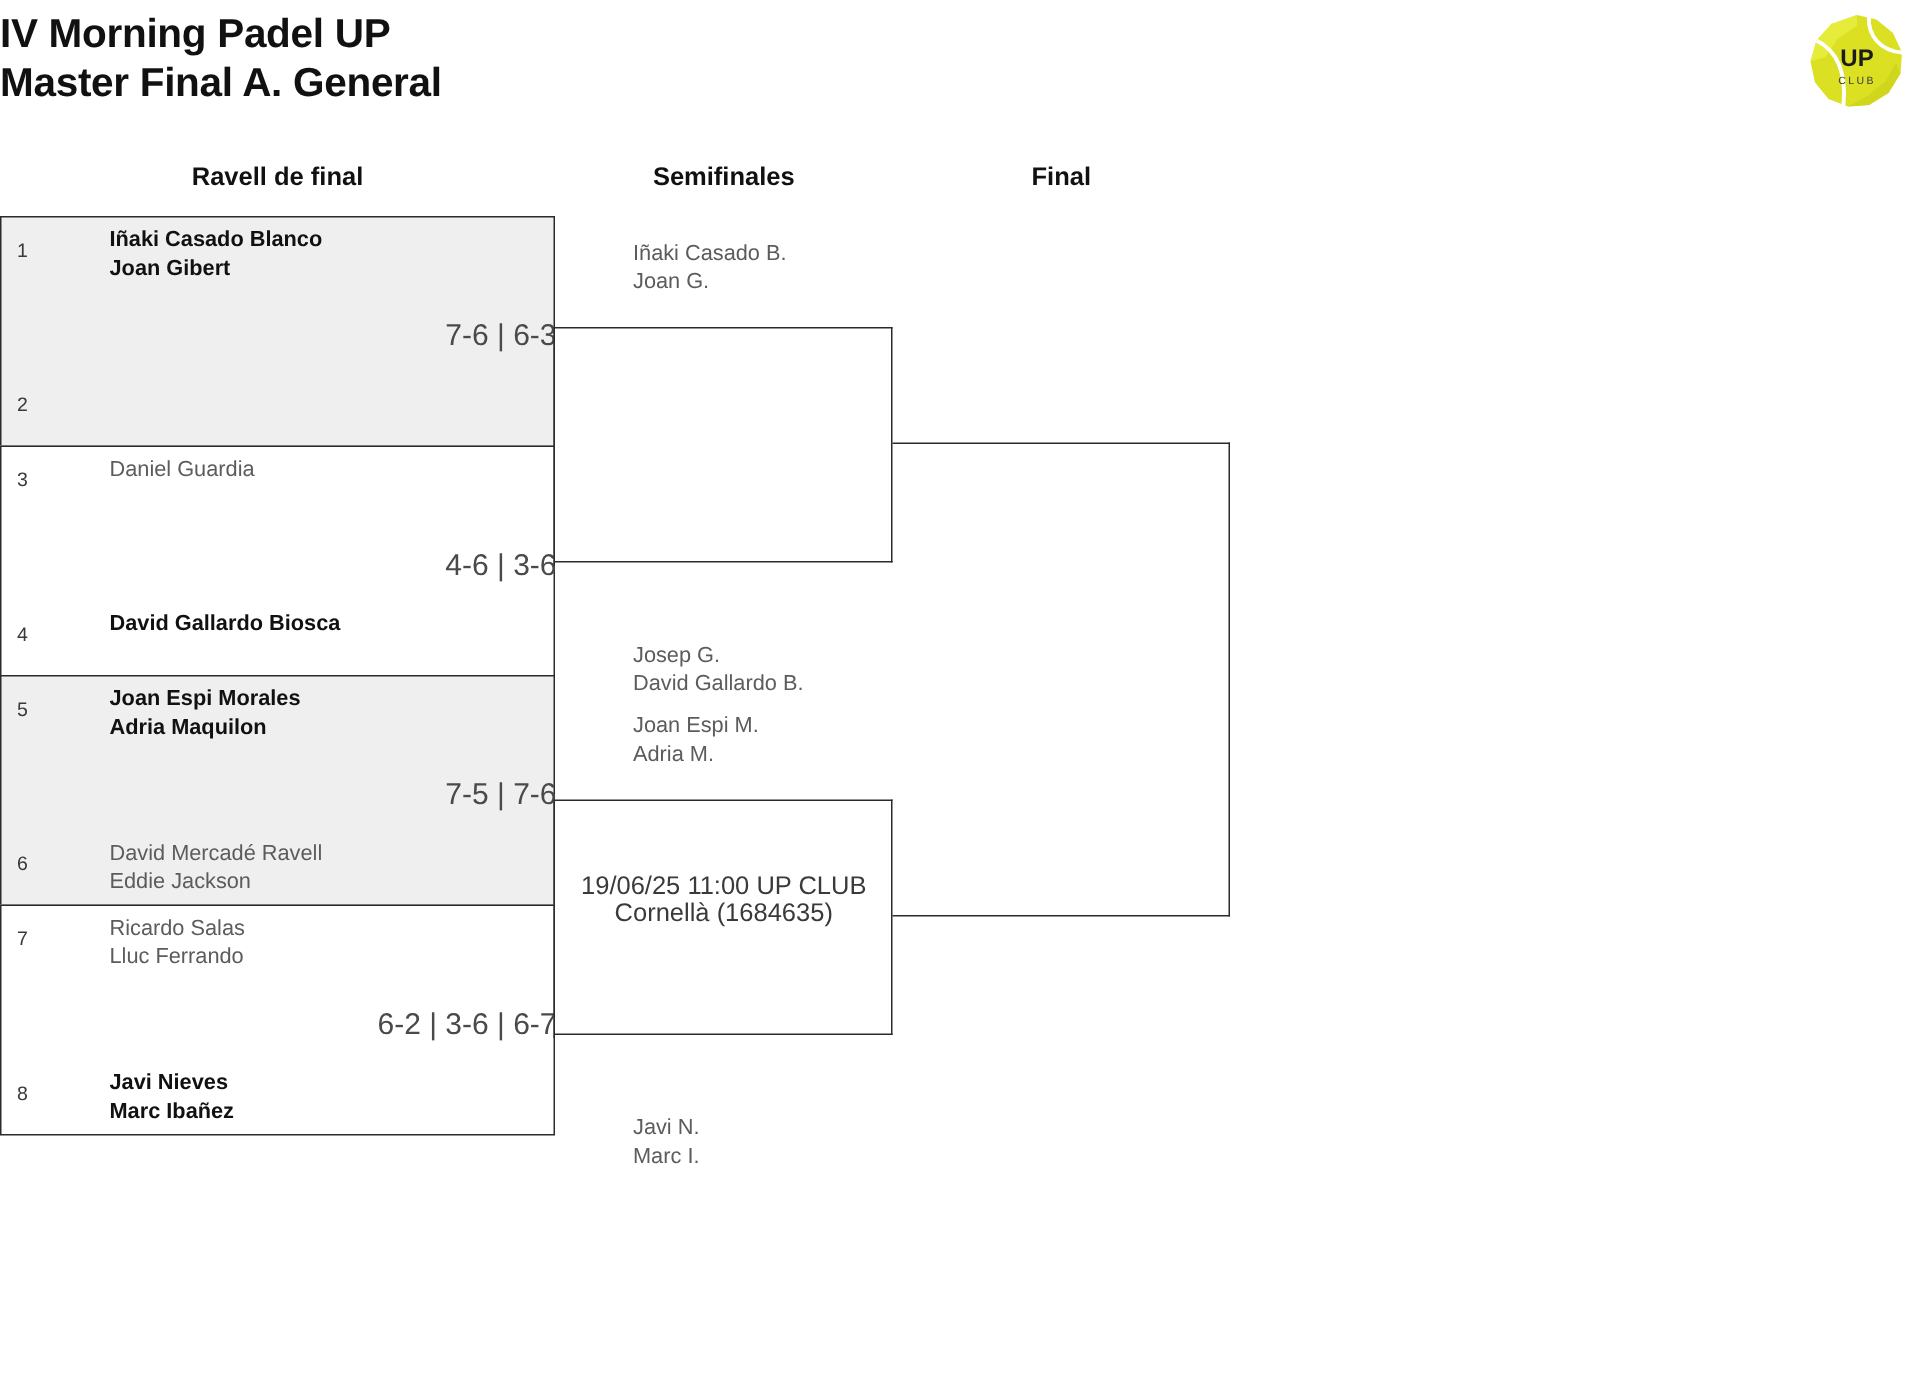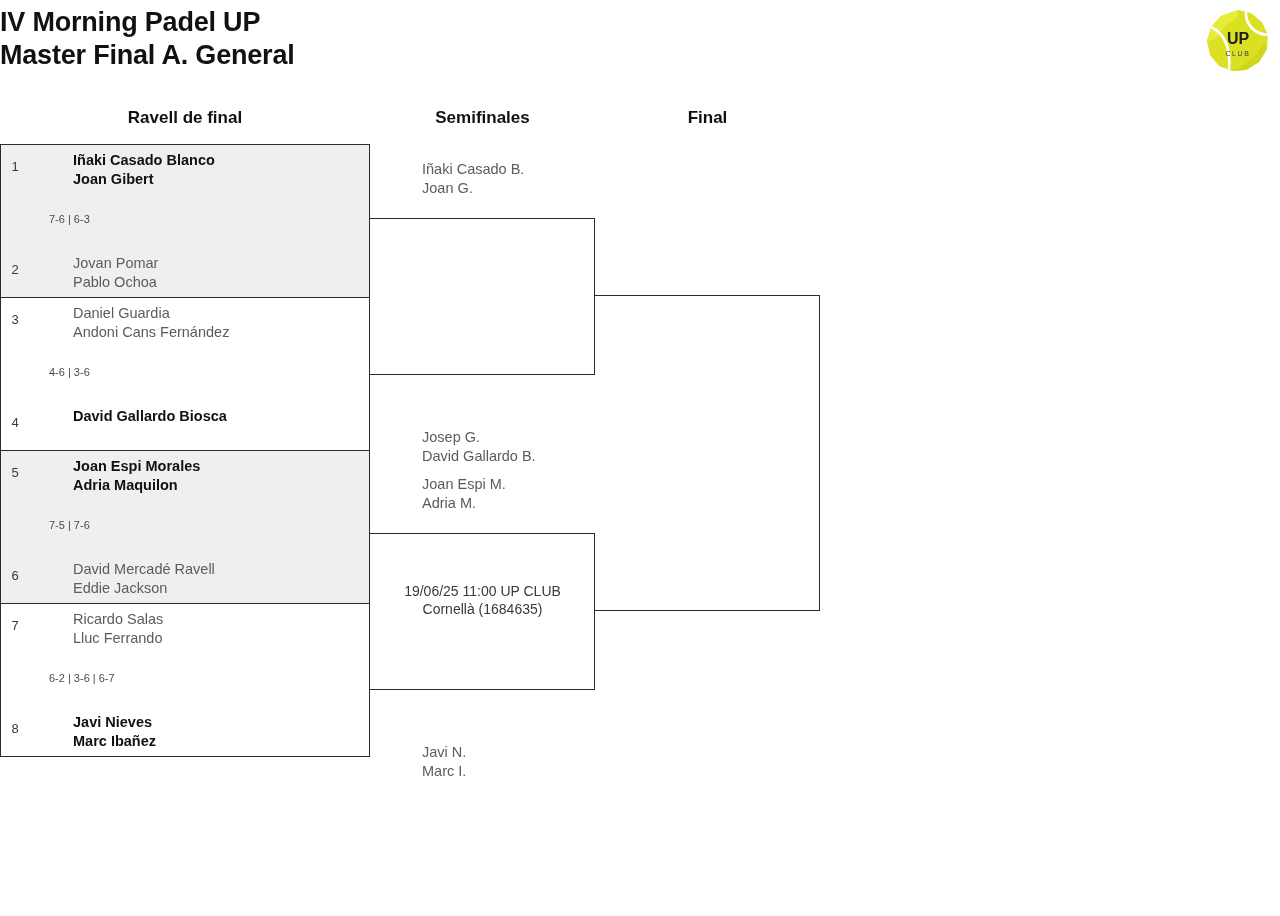--- a/index.html
+++ b/index.html
@@ -61,22 +61,22 @@
     font-size: 14.5px; line-height: 18.5px;
   }
   .team.top { top: 6px; }
   .team.bot { top: 109px; }
   .team .ln { display: block; white-space: nowrap; margin-left: 48px; }
   .team.winner { color: #111111; font-weight: 700; }
   .team.loser  { color: #5c5c5c; font-weight: 400; }
 
   .score {
     position: absolute; left: 0; top: 68px;
-    width: 370px; text-align: left;
-    font-size: 11px; color: #4a4a4a; padding-left: 48px;
+    width: 370px; text-align: right;
+    font-size: 20px; color: #4a4a4a; padding-left: 48px;
   }
 
   
   .sf-col { position: absolute; left: 370px; top: 144px; width: 225px; }
   .sf-group { position: relative; width: 225px; height: 315px; }
   .sf-group.second { margin-top: 0px; }
 
   .sf-team {
     position: absolute; left: 8px; width: 215px;
     font-size: 14.5px; line-height: 18.5px;
@@ -94,21 +94,21 @@
     border-left: none;
     background: transparent;
   }
   .sf-bracket .sf-left-edge {
     position: absolute; left: -1px; top: -1px;
     width: 1px; height: 159px; background: #2b2b2b;
   }
   .sf-note {
     position: absolute; left: 0; top: 48px;
     width: 225px; text-align: center;
-    font-size: 14px; line-height: 18px; color: #3a3a3a;
+    font-size: 17px; line-height: 18px; color: #3a3a3a;
   }
   .sf-note .ln { display: block; white-space: nowrap; }
 
   
   .fin-bracket {
     position: absolute; left: 595px; top: 295px;
     width: 225px; height: 316px;
     border: 1px solid #2b2b2b;
     border-left: none;
     background: transparent;
@@ -143,31 +143,26 @@
   <div class="qf-col">
 
     <div class="qf-box shade">
       <div class="seed top">1</div>
       <div class="team top winner">
         <span class="ln">Iñaki Casado Blanco</span>
         <span class="ln">Joan Gibert</span>
       </div>
       <div class="score">7-6 | 6-3</div>
       <div class="seed bot">2</div>
-      <div class="team bot loser">
-        <span class="ln">Jovan Pomar</span>
-        <span class="ln">Pablo Ochoa</span>
-      </div>
     </div>
 
     <div class="qf-box">
       <div class="seed top">3</div>
       <div class="team top loser">
         <span class="ln">Daniel Guardia</span>
-        <span class="ln">Andoni Cans Fernández</span>
       </div>
       <div class="score">4-6 | 3-6</div>
       <div class="seed bot">4</div>
       <div class="team bot winner">
         <span class="ln">David Gallardo Biosca</span>
       </div>
     </div>
 
     <div class="qf-box shade">
       <div class="seed top">5</div>

